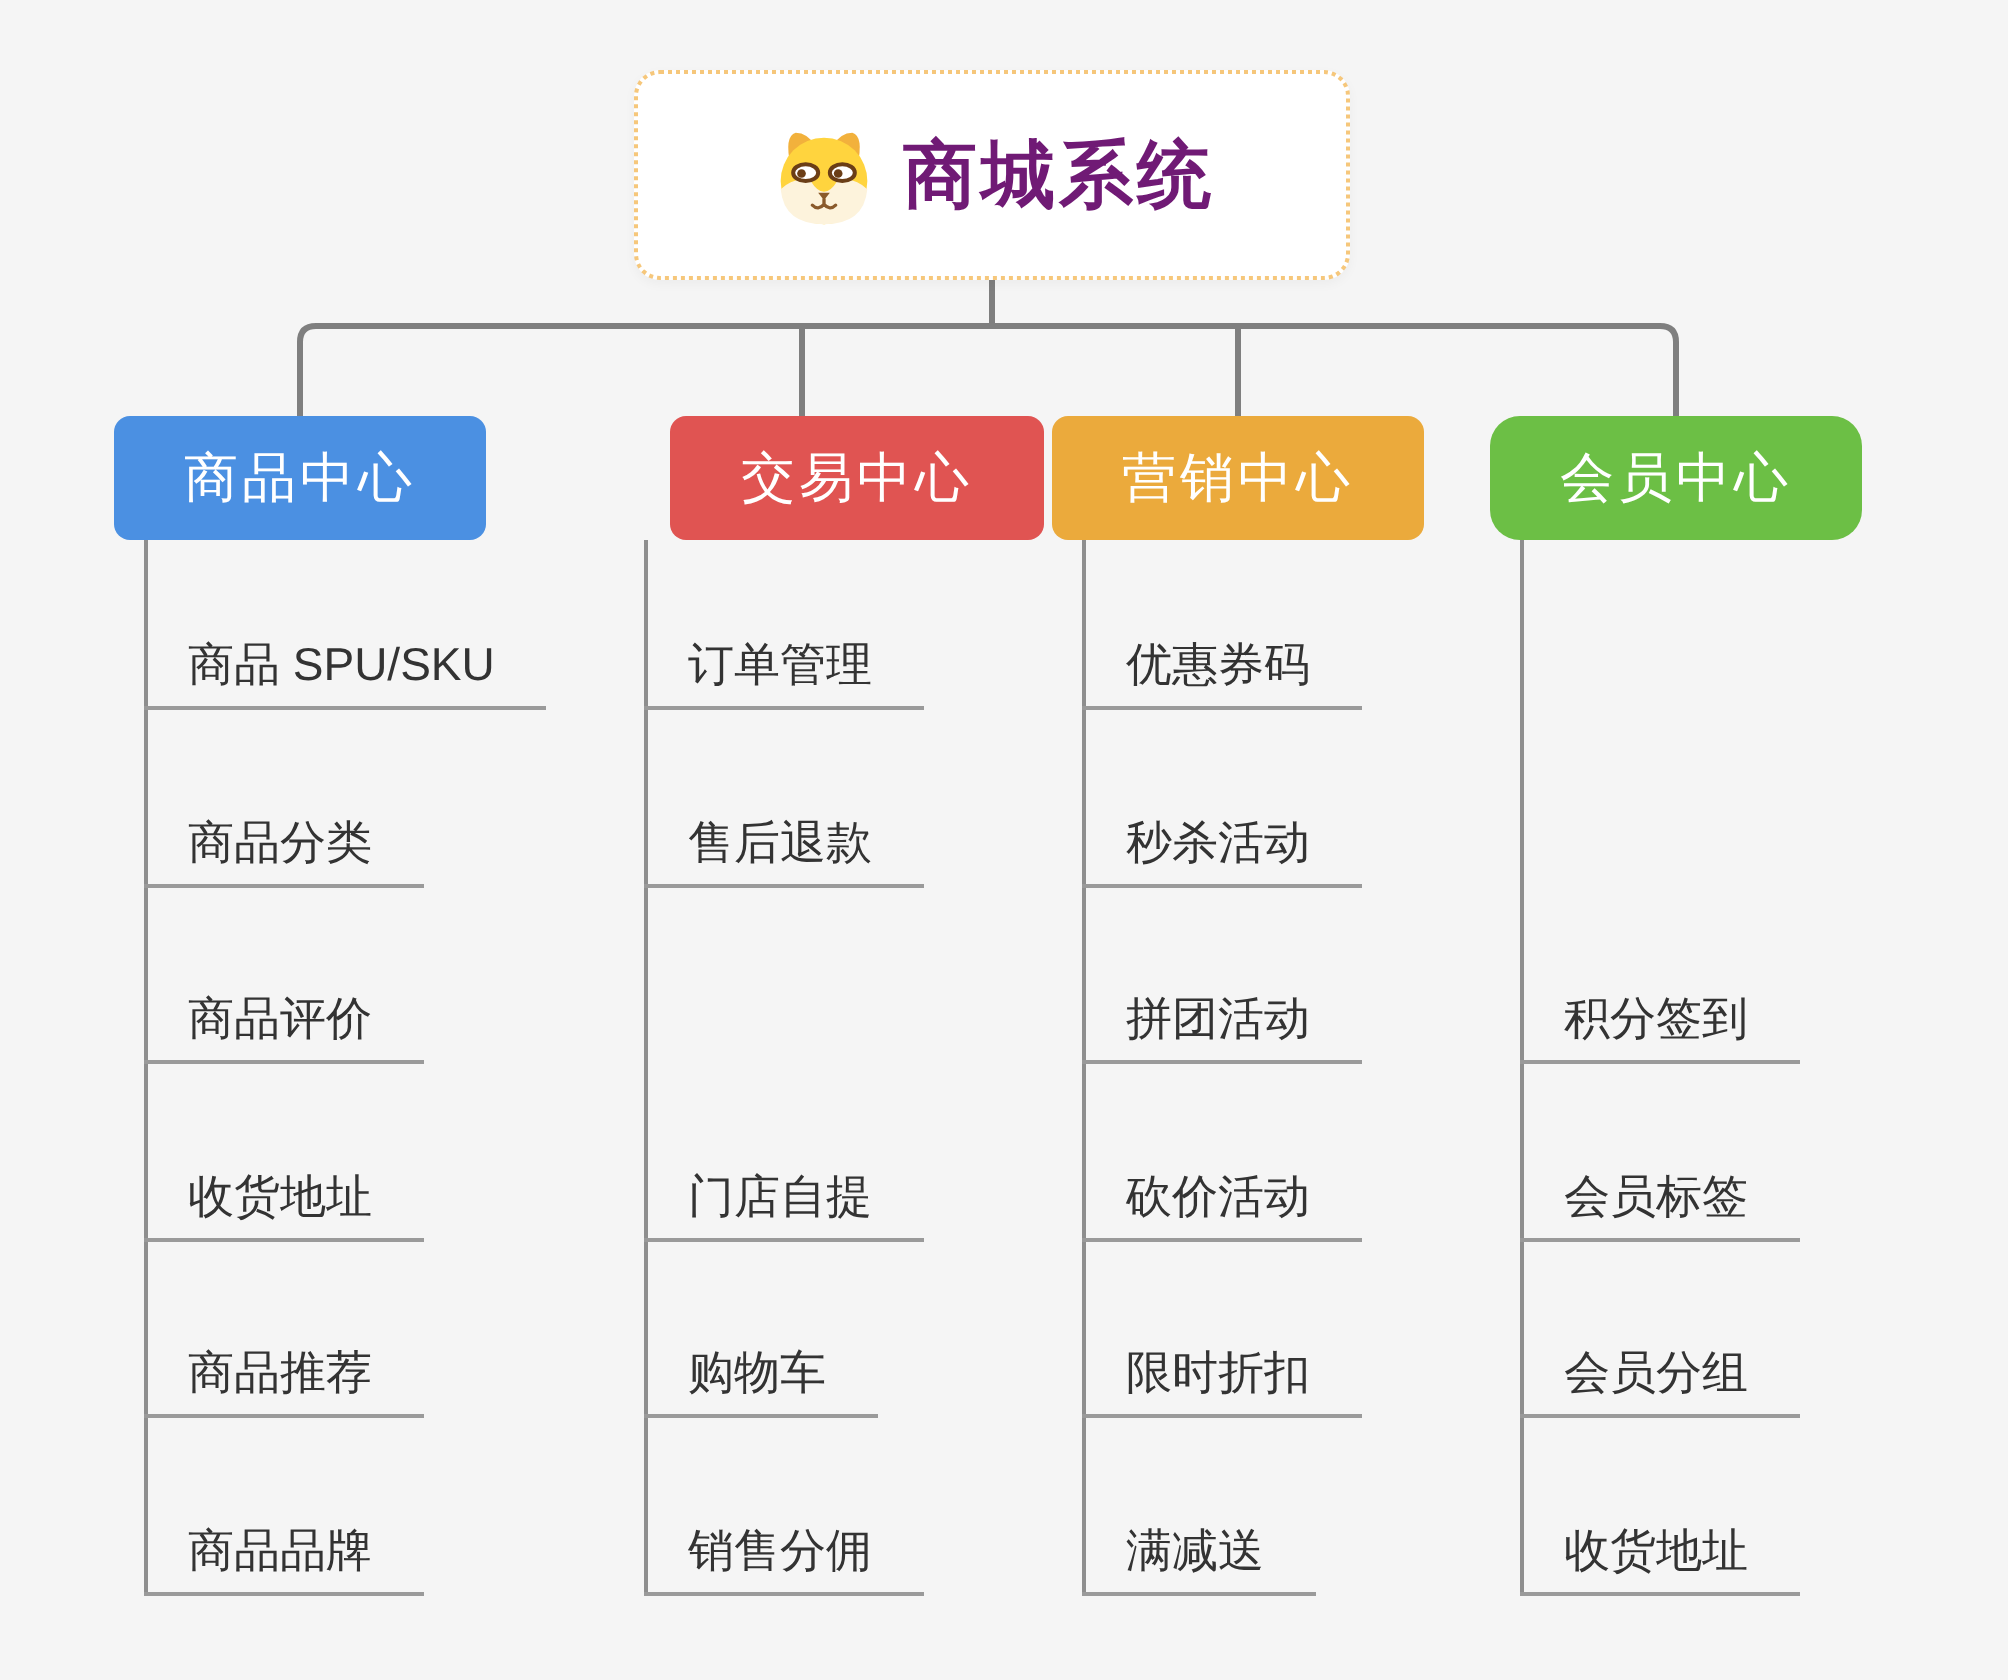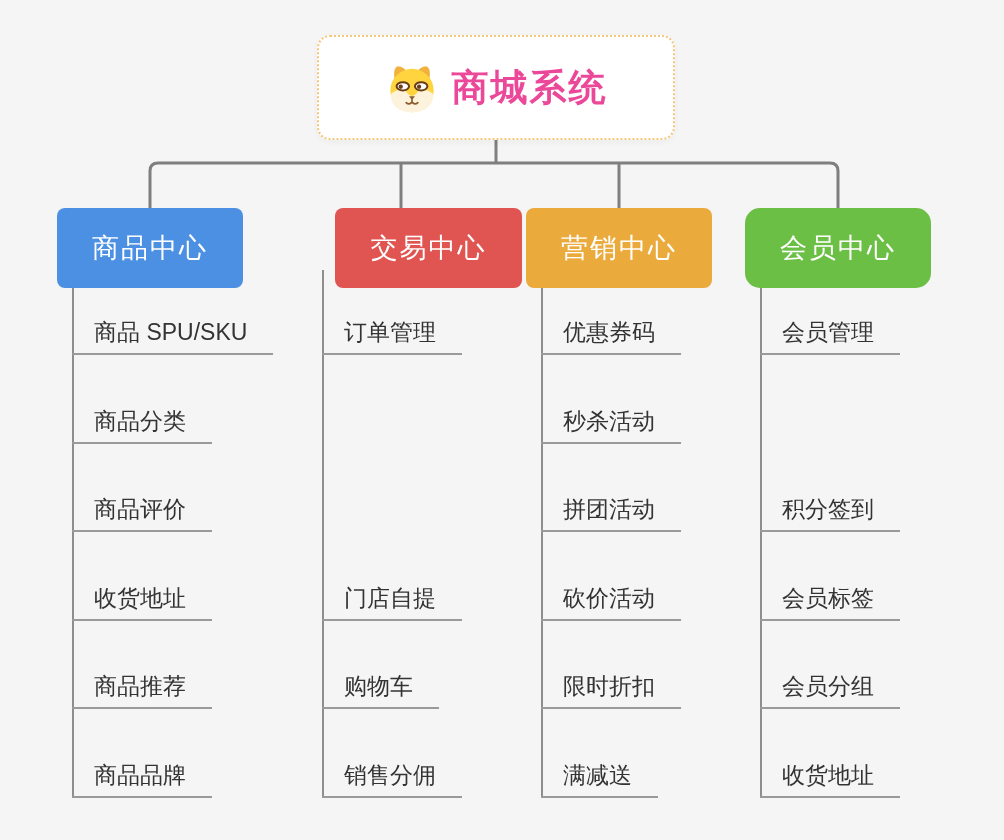--- a/index.html
+++ b/index.html
@@ -24,31 +24,31 @@
     background:#ffffff;
     border:2px dotted #f6c77b;
     border-radius:13px;
     box-sizing:border-box;
     display:flex;align-items:center;justify-content:center;
     gap:13px;
     box-shadow:0 2px 6px rgba(0,0,0,0.04);
     cursor:pointer;
   }
   .root-title{
-    color:#ec4899;
+    color:#701a75;
     font-size:37px;
     font-weight:600;
     letter-spacing:2px;
     white-space:nowrap;
   }
   .dog-icon{width:54px;height:50px;flex:0 0 auto;}
   
   .branch{
     position:absolute;
-    top:208px;height:80px;
+    top:208px;height:62px;
     border-radius:8px;
     display:flex;align-items:center;justify-content:center;
     color:#ffffff;
     font-size:27px;
     font-weight:500;
     letter-spacing:2px;
     box-sizing:border-box;
     cursor:pointer;
     white-space:nowrap;
   }
@@ -119,30 +119,30 @@
     </div>
 
   <div class="item" style="left:72px;top:317px">商品 SPU/SKU</div>
   <div class="item" style="left:72px;top:406px">商品分类</div>
   <div class="item" style="left:72px;top:494px">商品评价</div>
   <div class="item" style="left:72px;top:583px">收货地址</div>
   <div class="item" style="left:72px;top:671px">商品推荐</div>
   <div class="item" style="left:72px;top:760px">商品品牌</div>
 
   <div class="item" style="left:322px;top:317px">订单管理</div>
+  <div class="item" style="left:322px;top:406px">售后退款</div>
   <div class="item" style="left:322px;top:583px">门店自提</div>
   <div class="item" style="left:322px;top:671px">购物车</div>
   <div class="item" style="left:322px;top:760px">销售分佣</div>
 
   <div class="item" style="left:541px;top:317px">优惠券码</div>
   <div class="item" style="left:541px;top:406px">秒杀活动</div>
   <div class="item" style="left:541px;top:494px">拼团活动</div>
   <div class="item" style="left:541px;top:583px">砍价活动</div>
   <div class="item" style="left:541px;top:671px">限时折扣</div>
   <div class="item" style="left:541px;top:760px">满减送</div>
 
-  <div class="item" style="left:760px;top:317px">会员管理</div>
   <div class="item" style="left:760px;top:494px">积分签到</div>
   <div class="item" style="left:760px;top:583px">会员标签</div>
   <div class="item" style="left:760px;top:671px">会员分组</div>
   <div class="item" style="left:760px;top:760px">收货地址</div>
 
 </div>
 
 </body></html>

